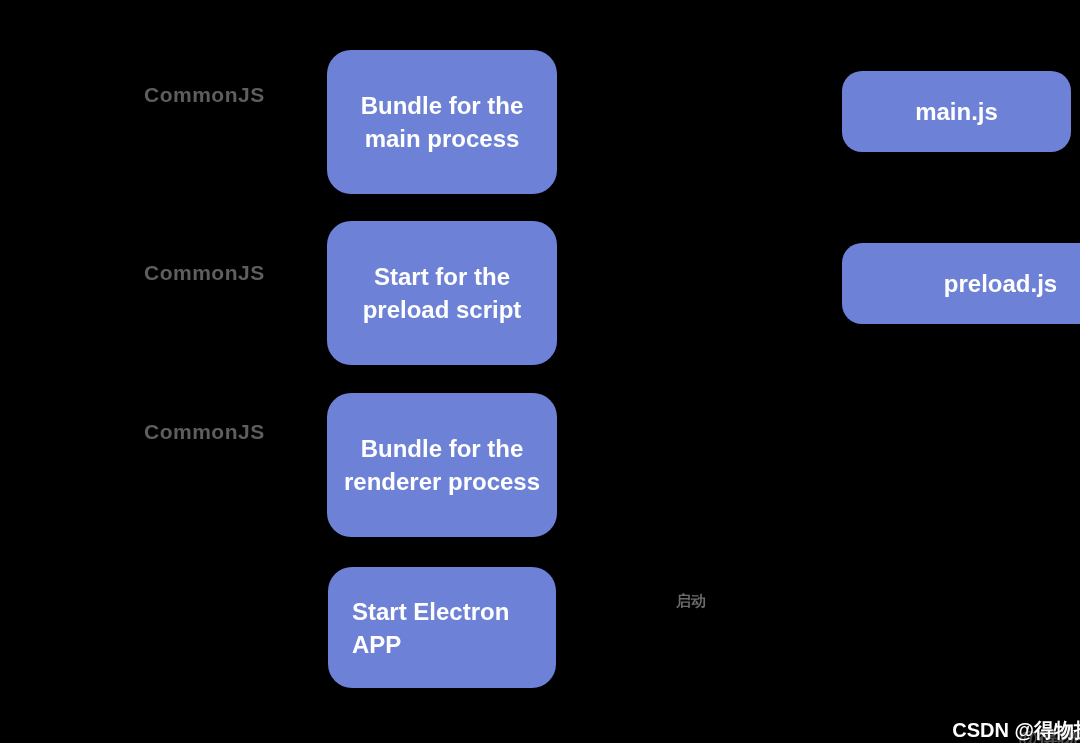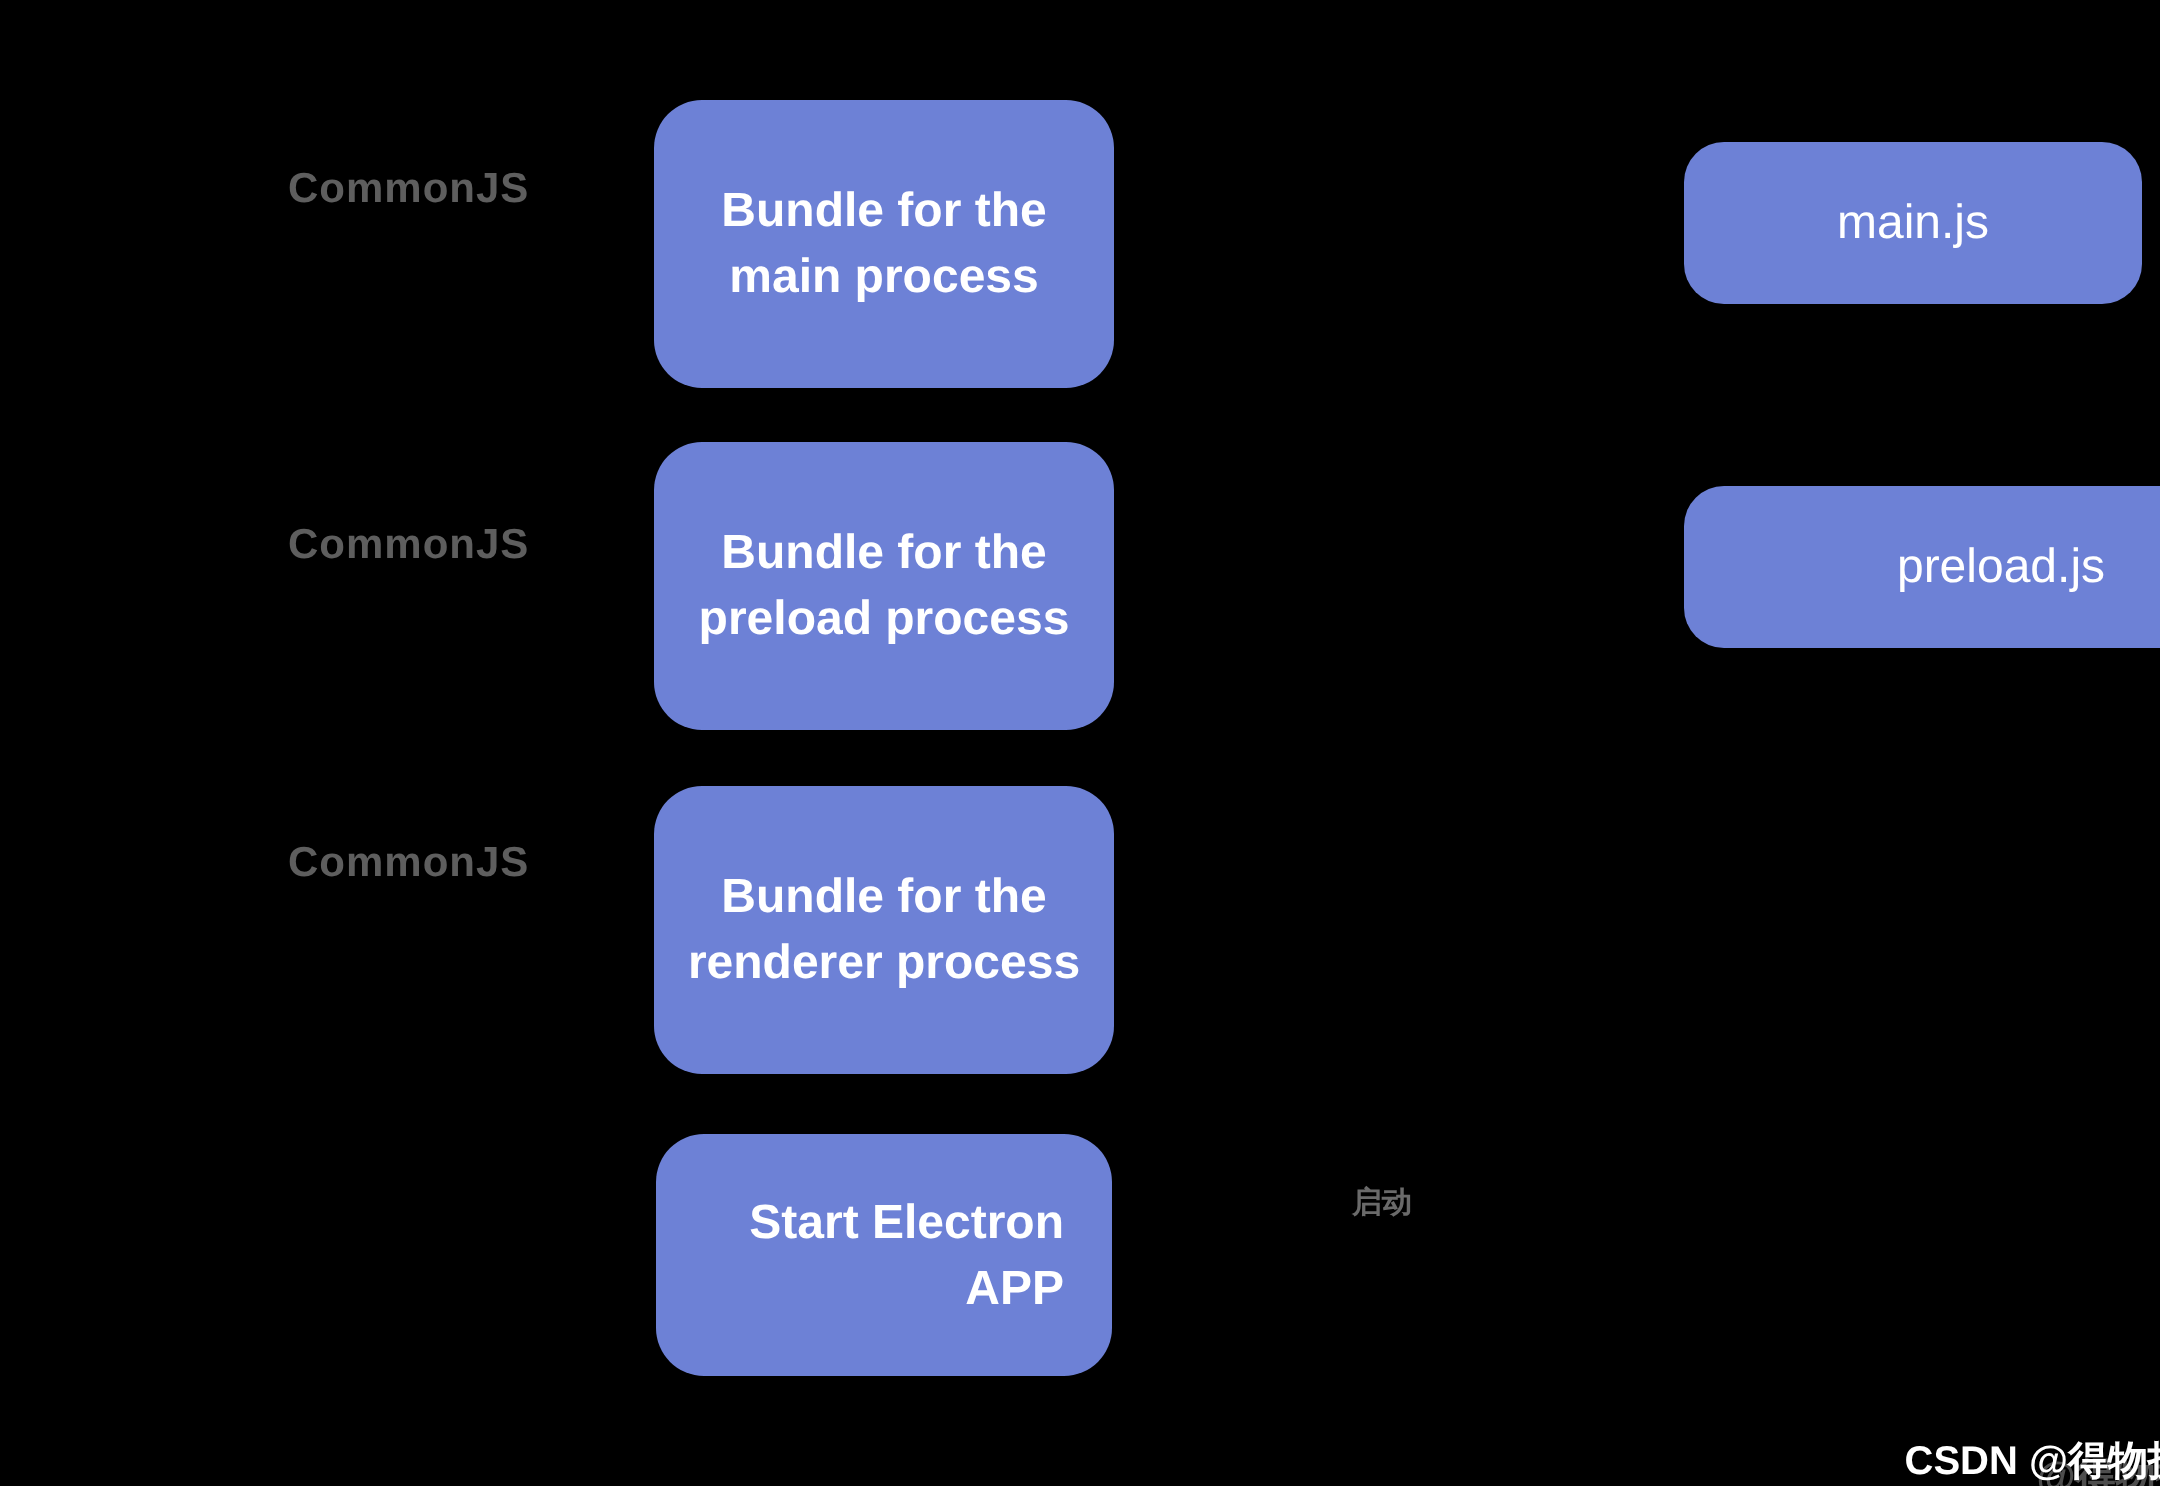--- a/index.html
+++ b/index.html
@@ -59,21 +59,21 @@
     position: absolute;
     left: 289px;
     top: 567px;
     width: 228px;
     height: 121px;
     background: var(--box-fill, #6d81d6);
     border-radius: 24px;
     display: flex;
     align-items: center;
     justify-content: center;
-    text-align: right;
+    text-align: left;
     color: var(--box-text, #ffffff);
     font-size: 24px;
     font-weight: 700;
     line-height: 33px;
     padding: 0 24px;
     box-sizing: border-box;
   }
 
   
   .output-box {
@@ -82,21 +82,21 @@
     width: 229px;
     height: 81px;
     background: var(--box-fill, #6d81d6);
     border-radius: 20px;
     display: flex;
     align-items: center;
     justify-content: center;
     text-align: center;
     color: var(--box-text, #ffffff);
     font-size: 24px;
-    font-weight: 400;
+    font-weight: 700;
   }
   .out-1 { top: 71px; }
   .out-2 { top: 243px; padding-left: 44px; }
   .out-3 { top: 414px; }
 
   
   .start-annotation {
     position: absolute;
     left: 637px;
     top: 592px;
@@ -134,21 +134,21 @@
 </head>
 <body>
 
 <div class="stage">
 
   <div class="commonjs-label cjs-1">CommonJS</div>
   <div class="commonjs-label cjs-2">CommonJS</div>
   <div class="commonjs-label cjs-3">CommonJS</div>
 
   <div class="bundle-box bundle-1">Bundle for the main process</div>
-  <div class="bundle-box bundle-2">Bundle for the preload process</div>
+  <div class="bundle-box bundle-2">Start for the preload script</div>
   <div class="bundle-box bundle-3">Bundle for the renderer process</div>
 
   <div class="start-box">Start Electron APP</div>
 
   <div class="output-box out-1">main.js</div>
   <div class="output-box out-2">preload.js</div>
 
   <div class="start-annotation">启动</div>
 
   <div class="watermark">

